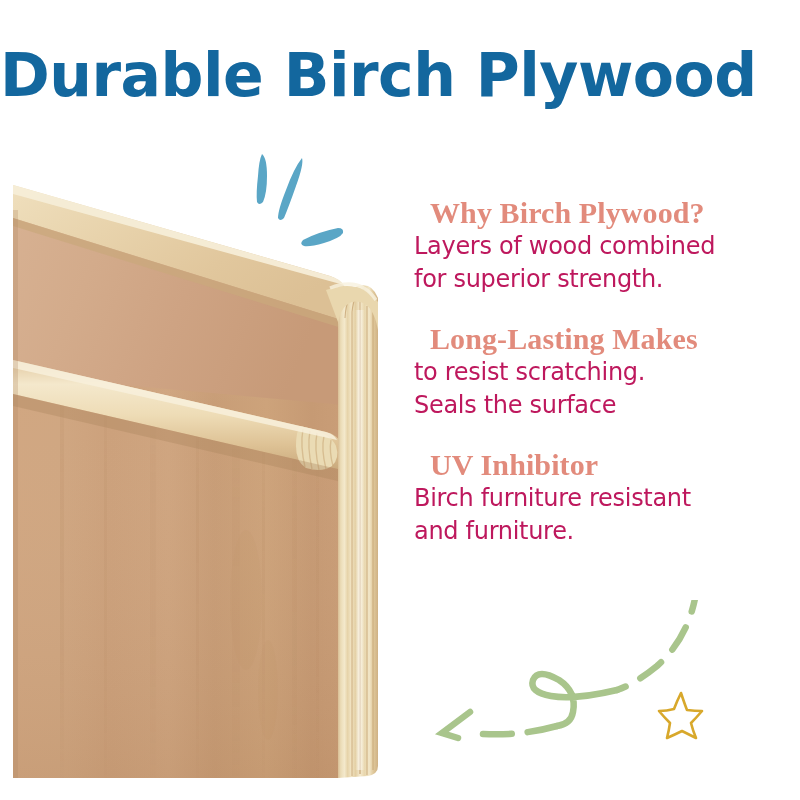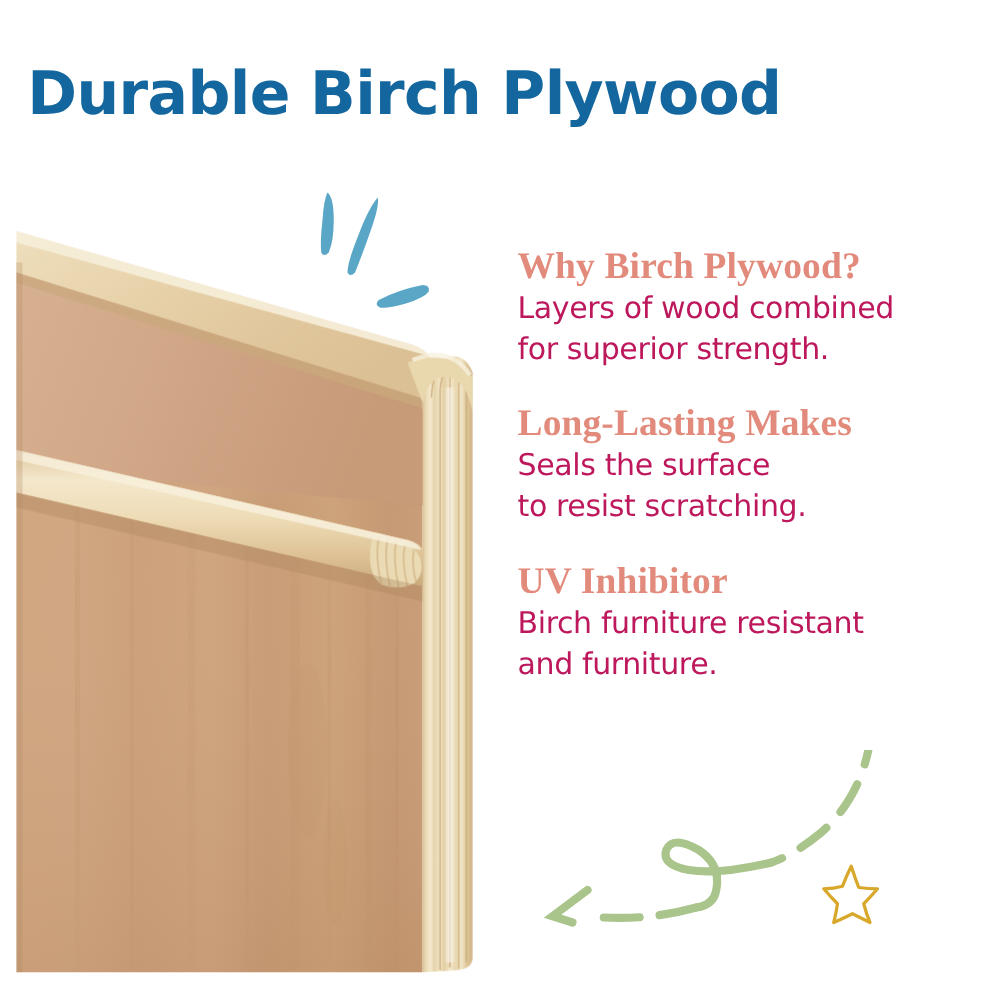--- a/index.html
+++ b/index.html
@@ -21,21 +21,21 @@
   }
 
   
   #title {
     position:absolute;
     left:0; top:44px;
     width:647px;
     text-align:center;
     font-family:"DejaVu Sans", sans-serif;
     font-weight:bold;
-    font-size:48px;
+    font-size:60px;
     line-height:62px;
     letter-spacing:-0.5px;
     color:#13679E;
     white-space:nowrap;
   }
 
   
   #photo {
     position:absolute;
     left:0; top:170px;
@@ -52,20 +52,21 @@
   .feature { margin-bottom:26px; }
   .feature:last-child { margin-bottom:0; }
   .feature-heading {
     font-family:"Liberation Serif", serif;
     font-weight:bold;
     font-size:30px;
     line-height:34px;
     color:#E28B7C;
     letter-spacing:0.1px;
     white-space:nowrap;
+    margin-left:16px;
   }
   .feature-line {
     font-family:"DejaVu Sans", sans-serif;
     font-weight:normal;
     font-size:24px;
     line-height:33px;
     color:#be185d;
     letter-spacing:-0.3px;
     white-space:nowrap;
   }
@@ -280,22 +281,22 @@
   <div id="text-column">
 
     <div class="feature">
       <div class="feature-heading">Why Birch Plywood?</div>
       <div class="feature-line">Layers of wood combined</div>
       <div class="feature-line">for superior strength.</div>
     </div>
 
     <div class="feature">
       <div class="feature-heading">Long-Lasting Makes</div>
+      <div class="feature-line">to resist scratching.</div>
       <div class="feature-line">Seals the surface</div>
-      <div class="feature-line">to resist scratching.</div>
     </div>
 
     <div class="feature">
       <div class="feature-heading">UV Inhibitor</div>
       <div class="feature-line">Birch furniture resistant</div>
       <div class="feature-line">and furniture.</div>
     </div>
 
   </div>
 </div>

